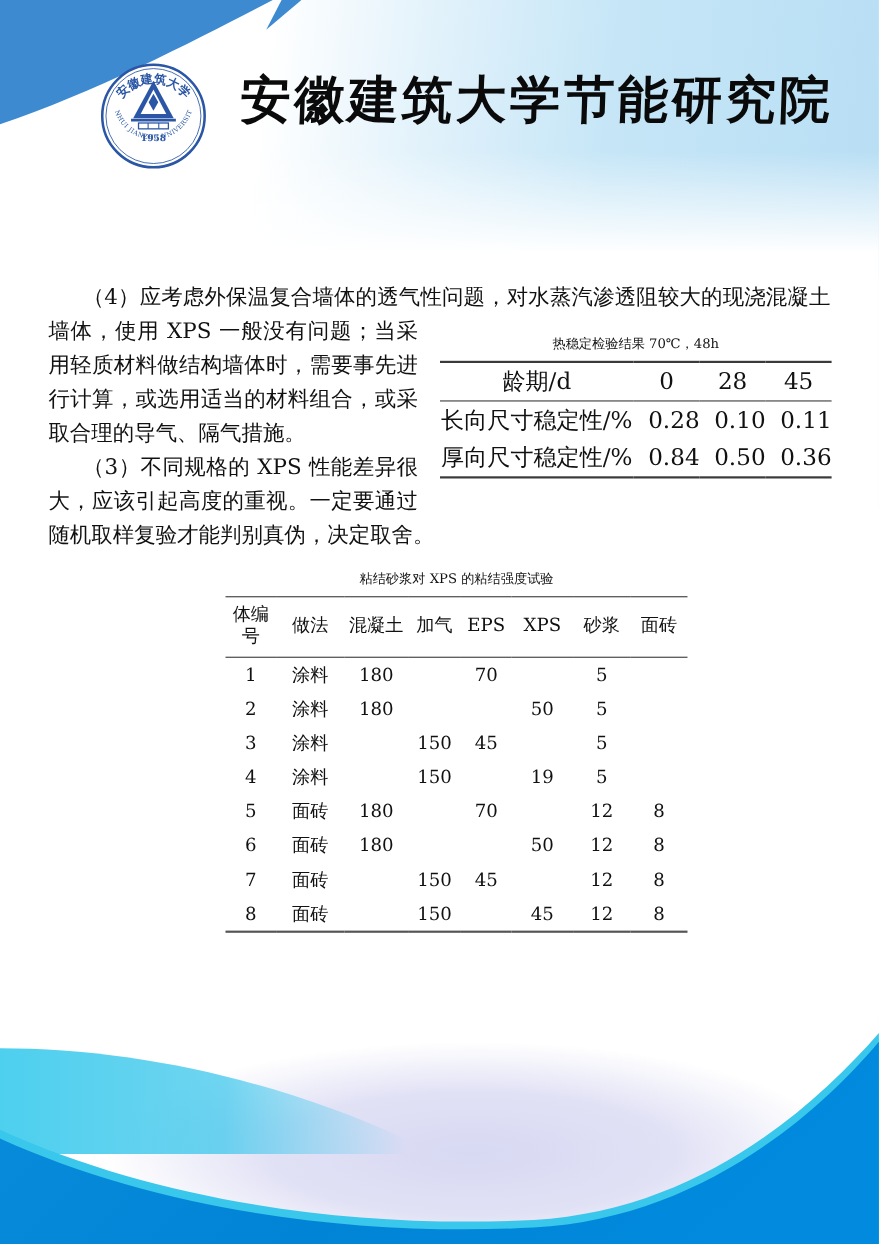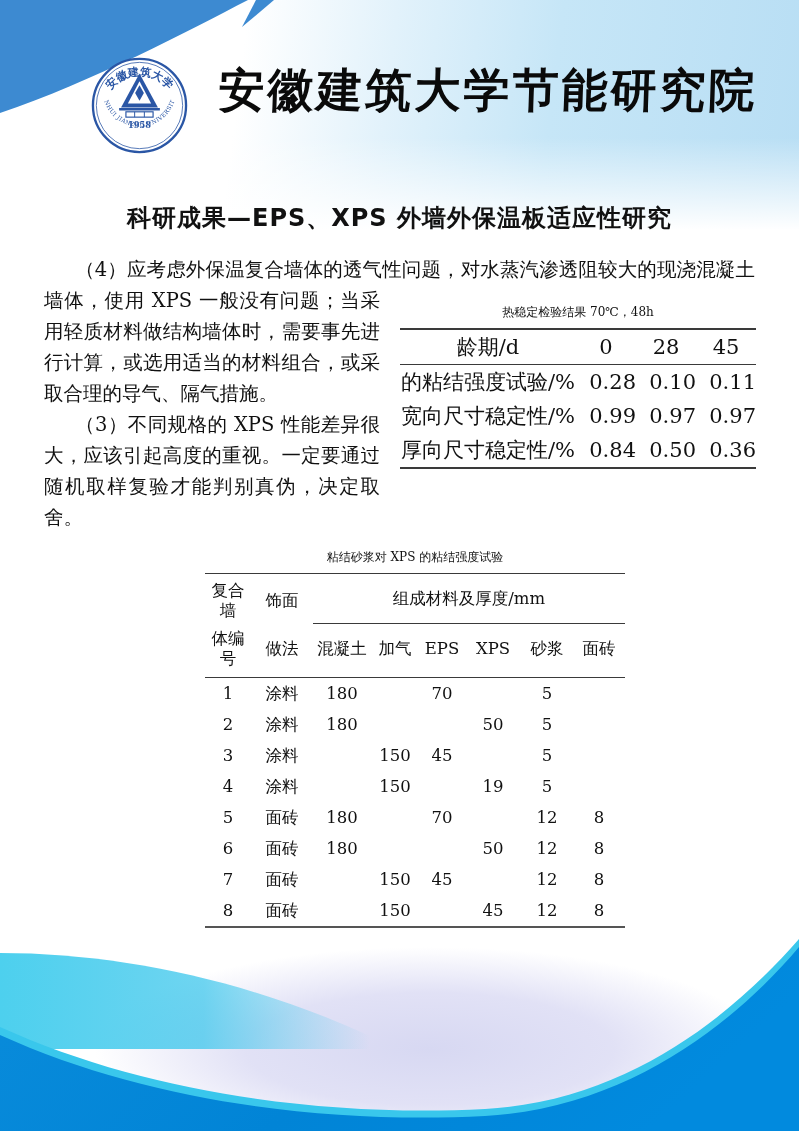--- a/index.html
+++ b/index.html
@@ -107,49 +107,42 @@
       </text>
       <text x="50" y="73.5" text-anchor="middle" font-size="8.5" font-weight="bold" fill="#2a56a5" font-family="DejaVu Serif, Liberation Serif, serif">1958</text>
       <text font-size="6" letter-spacing="0.4" fill="#2a56a5" font-family="DejaVu Serif, Liberation Serif, serif">
         <textPath href="#arcBottom" startOffset="50%" text-anchor="middle">ANHUI JIANZHU UNIVERSITY</textPath>
       </text>
     </svg>
   </div>
 
   <div class="institute-title">安徽建筑大学节能研究院</div>
 
-  <div class="article-title">科研成果—EPS、XPS 外墙外保温板适应性研究</div>
 
   <div class="content">
 
     <div class="float-spacer"></div>
 
     <div class="stat-float">
       <div class="tbl-title">热稳定检验结果 70℃，48h</div>
       <table class="stat-table">
         <thead>
           <tr>
             <th class="c-lbl">龄期/d</th>
             <th class="c-num">0</th>
             <th class="c-num">28</th>
             <th class="c-num">45</th>
           </tr>
         </thead>
         <tbody>
           <tr>
-            <td class="c-lbl">的粘结强度试验/%</td>
+            <td class="c-lbl">长向尺寸稳定性/%</td>
             <td>0.28</td>
             <td>0.10</td>
             <td>0.11</td>
-          </tr>
-          <tr>
-            <td class="c-lbl">宽向尺寸稳定性/%</td>
-            <td>0.99</td>
-            <td>0.97</td>
-            <td>0.97</td>
           </tr>
           <tr>
             <td class="c-lbl">厚向尺寸稳定性/%</td>
             <td>0.84</td>
             <td>0.50</td>
             <td>0.36</td>
           </tr>
         </tbody>
       </table>
     </div>
@@ -164,25 +157,20 @@
           <col style="width:46px">
             <col style="width:62px">
             <col style="width:58px">
             <col style="width:48px">
           <col style="width:46px">
             <col style="width:56px">
             <col style="width:52px">
             <col style="width:52px">
         </colgroup>
         <thead>
-          <tr class="hrow1">
-            <th>复合墙</th>
-            <th>饰面</th>
-            <th class="span-head" colspan="6">组成材料及厚度/mm</th>
-          </tr>
           <tr class="hrow2">
             <th>体编号</th>
             <th>做法</th>
             <th>混凝土</th>
             <th>加气</th>
             <th>EPS</th>
             <th>XPS</th>
             <th>砂浆</th>
             <th>面砖</th>
           </tr>

